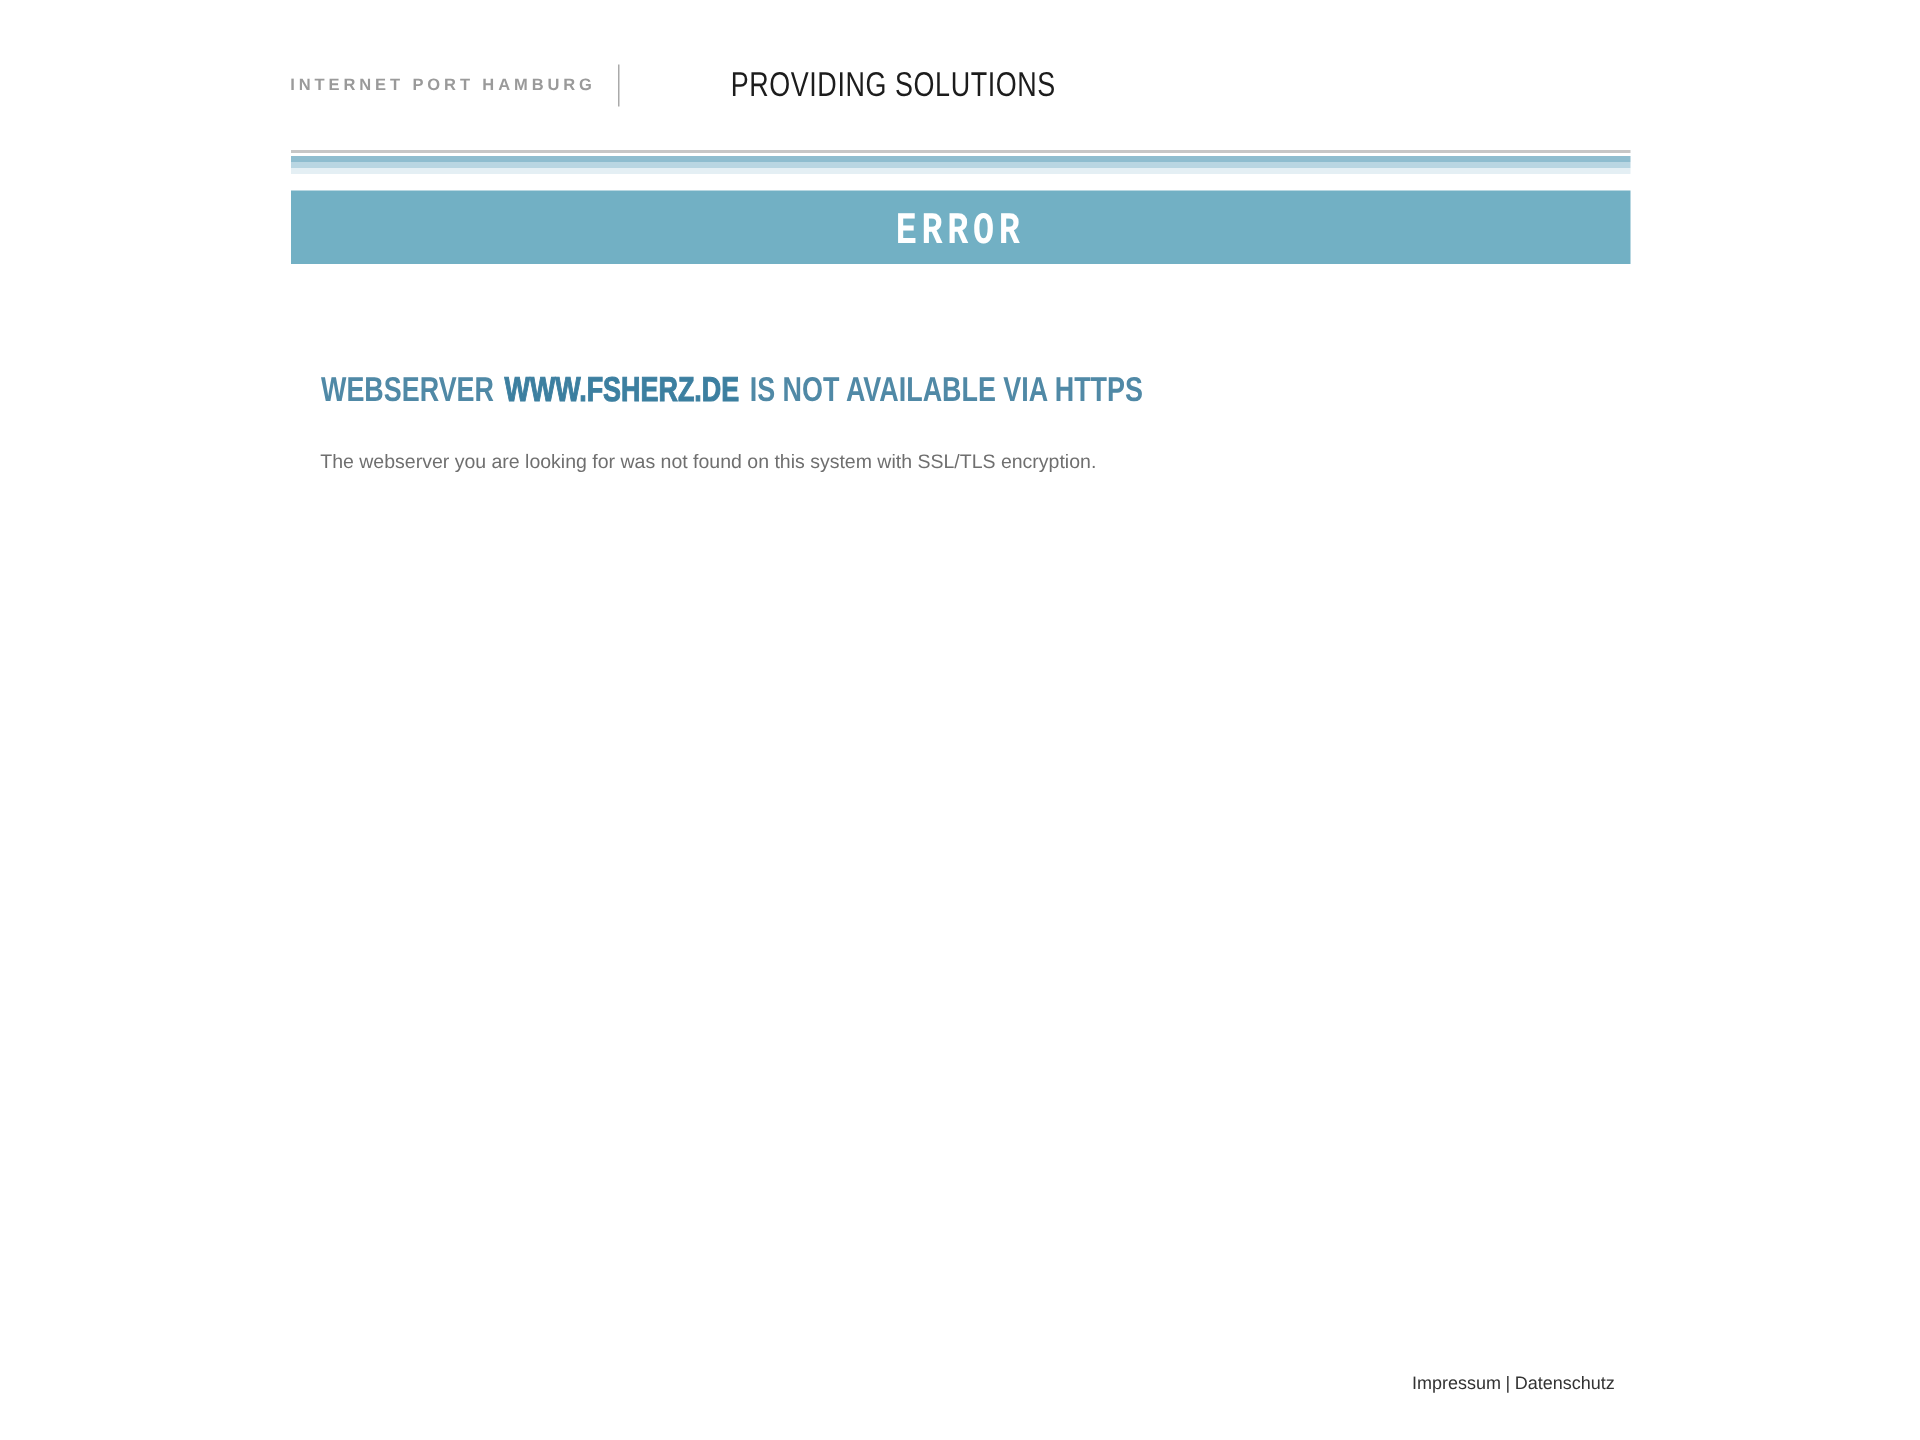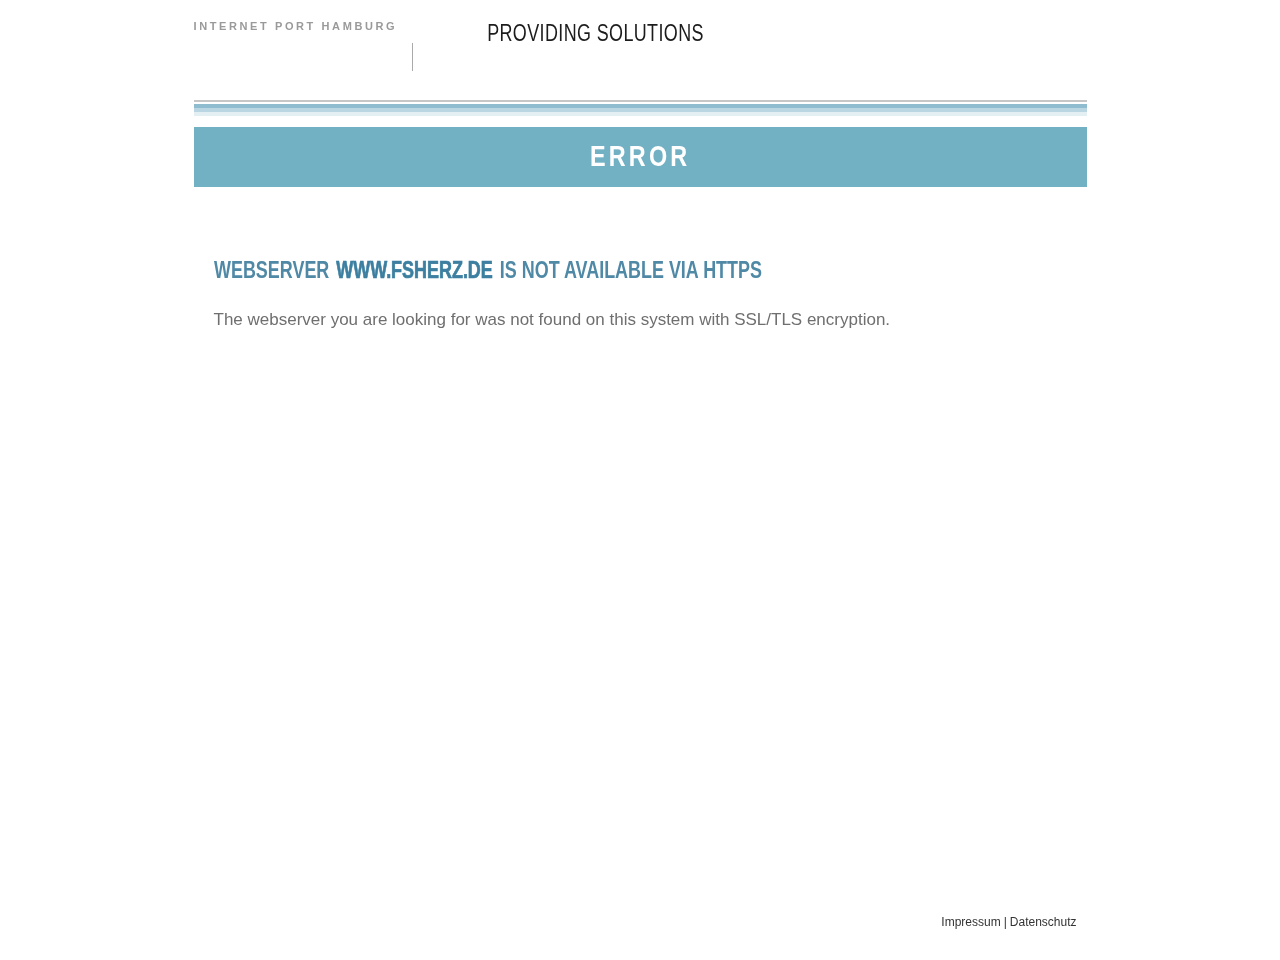--- a/index.html
+++ b/index.html
@@ -35,21 +35,21 @@
     width:70px;height:73px;background:var(--logo-bg);
     position:relative;flex:0 0 auto;
   }
   .logo-text{
     position:absolute;left:4px;bottom:2px;
     color:#ffffff;font-weight:bold;font-size:30px;letter-spacing:-1px;
     display:inline-block;transform:scaleX(0.88);transform-origin:left bottom;
     line-height:1;
   }
   .brand{
-    display:flex;height:73px;
+    display:flex;align-items:center;height:73px;
   }
   .brand-small{
     color:var(--brand-small);font-size:11px;font-weight:bold;
     letter-spacing:2.6px;white-space:nowrap;
   }
   .brand-divider{
     width:1px;height:28px;background:#aaaaaa;margin:0 13px 0 15px;
     align-self:center;
   }
   .brand-large{
@@ -60,43 +60,43 @@
   
   .thin-rule{height:2px;background:var(--rule-gray);margin-top:7px;}
   .gradient-bar{
     height:12px;margin-top:2px;
     background:linear-gradient(to bottom,
       var(--grad-top) 0 34%,
       var(--grad-mid) 34% 67%,
       var(--grad-bottom) 67% 100%);
   }
   .error-banner{
-    margin-top:11px;height:60px;background:var(--banner-bg);
-    text-align:center;line-height:57px;
+    margin-top:11px;height:49px;background:var(--banner-bg);
+    text-align:center;line-height:57px;font-family:Liberation Mono, monospace;
   }
   .error-banner-label{
     color:var(--banner-text);font-size:30px;font-weight:bold;
     letter-spacing:4px;display:inline-block;
     transform:scaleX(0.78);transform-origin:center center;
   }
   
   .main-message{padding-left:20px;margin-top:30px;}
   .error-heading{
     margin-top:41px;font-size:23px;font-weight:bold;line-height:1.05;
     color:var(--heading-color);white-space:nowrap;
     display:inline-block;transform:scaleX(0.78);transform-origin:left center;
   }
   .error-heading .part-prefix{margin-right:9px;}
   .error-heading .part-domain{
     color:var(--domain-color);
     -webkit-text-stroke:0.7px var(--domain-color);
   }
   .error-heading .part-suffix{margin-left:9px;}
   .error-description{
-    display:block;margin-top:28px;font-size:17px;color:var(--body-text);
+    display:block;margin-top:28px;font-size:13px;color:var(--body-text);
   }
   
   .footer{
     position:absolute;right:10px;bottom:31px;
     font-size:12px;color:var(--footer-link);white-space:nowrap;
   }
   .footer a{
     color:var(--footer-link);text-decoration:none;cursor:pointer;
   }
   .footer .sep{color:var(--footer-link);margin:0 3px;}

